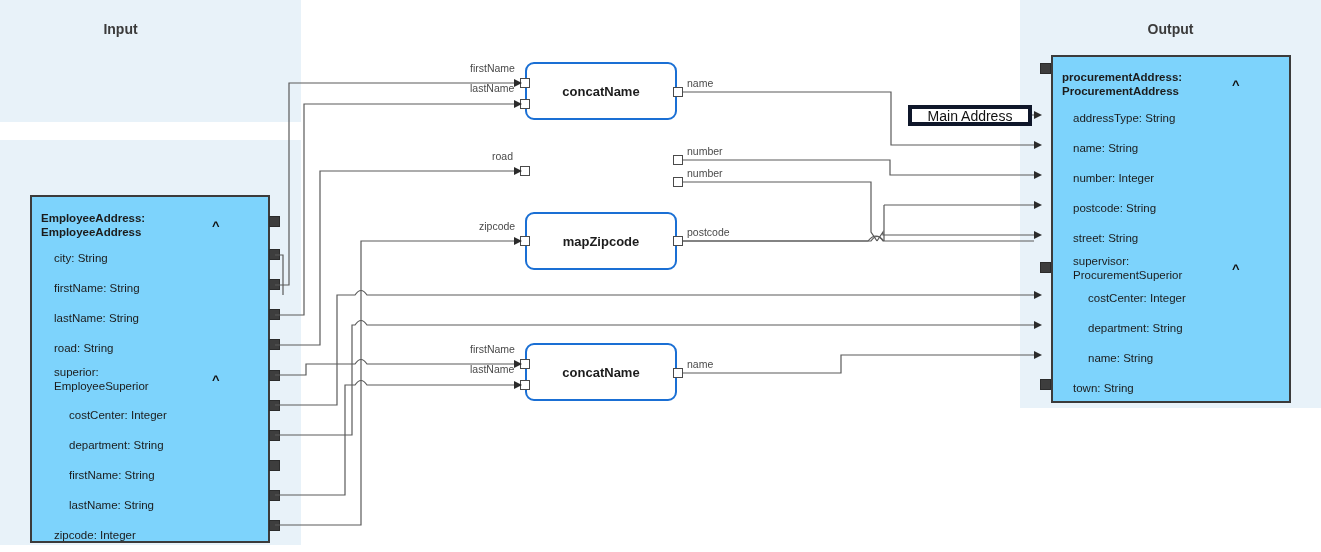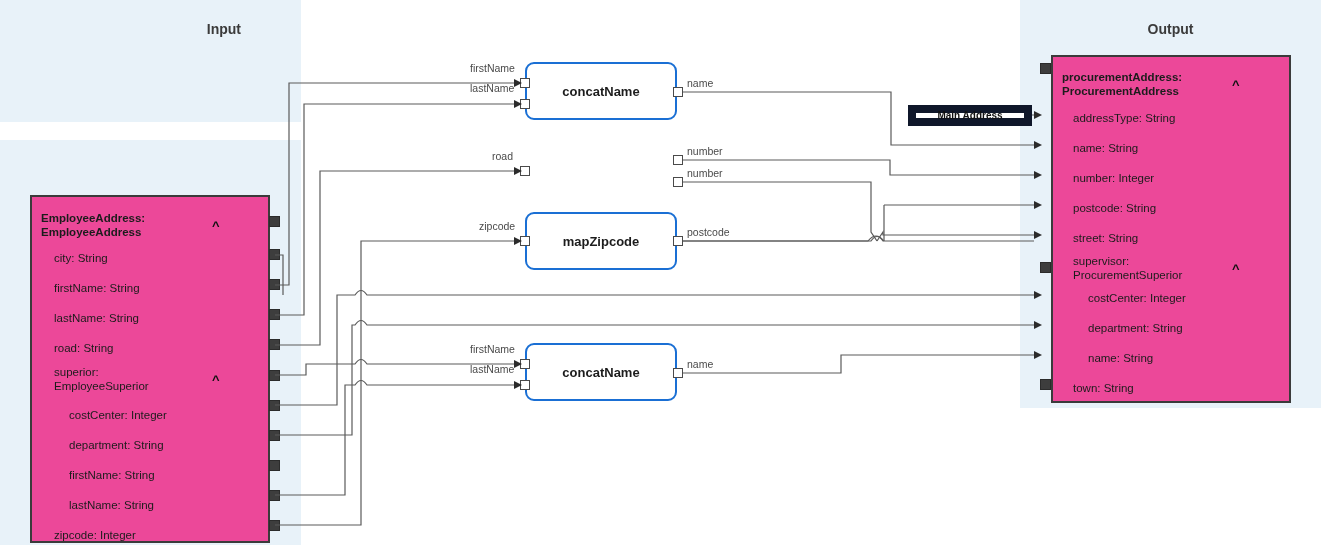--- a/index.html
+++ b/index.html
@@ -12,21 +12,21 @@
   }
   #stage{position:absolute;left:0;top:0;width:1321px;height:552px;}
   .band{position:absolute;background:#e8f2f9;}
   .band-title{
     position:absolute;
     font-size:14px;font-weight:bold;color:#3b3b3b;
     text-align:center;
   }
   .schema-box{
     position:absolute;
-    background:#ec4899;
+    background:#7dd3fc;
     border:2px solid #3b3b3b;
     box-sizing:border-box;
   }
   .row{
     position:absolute;
     font-size:11.5px;
     color:#1c1c1c;
     line-height:14px;
     white-space:pre;
   }
@@ -61,39 +61,39 @@
   }
   .plabel{
     position:absolute;
     font-size:10.5px;
     color:#4a4a4a;
     white-space:pre;
   }
   .const-box{
     position:absolute;
     background:#ffffff;
-    border:8px solid #0f172a;
+    border:4px solid #0f172a;
     box-sizing:border-box;
     display:flex;align-items:center;justify-content:center;
-    font-size:10px;font-weight:bold;color:#111;
+    font-size:14px;font-weight:normal;color:#111;
   }
   svg.wires{position:absolute;left:0;top:0;width:1321px;height:552px;pointer-events:none;}
   svg.wires path{fill:none;stroke:#5a5a5a;stroke-width:1.2;}
   svg.wires polygon{fill:#2b2b2b;}
 </style>
 </head>
 <body>
 
 <div id="stage">
 
   <div class="band" style="left:0;top:0;width:301px;height:122px;"></div>
   <div class="band" style="left:0;top:140px;width:301px;height:405px;"></div>
   <div class="band" style="left:1020px;top:0;width:301px;height:408px;"></div>
 
-  <div class="band-title" style="left:0;top:21px;width:241px;text-align:right;">Input</div>
+  <div class="band-title" style="left:0;top:21px;width:241px;">Input</div>
   <div class="band-title" style="left:1020px;top:21px;width:301px;">Output</div>
 
   <div class="schema-box" style="left:30px;top:195px;width:240px;height:348px;">
     <div class="row hdr" style="left:9px;top:14px;">EmployeeAddress:</div>
     <div class="row hdr" style="left:9px;top:28px;">EmployeeAddress</div>
     <div class="chev" style="left:180px;top:24px;">^</div>
 
     <div class="row" style="left:22px;top:54px;">city: String</div>
     <div class="row" style="left:22px;top:84px;">firstName: String</div>
     <div class="row" style="left:22px;top:114px;">lastName: String</div>

